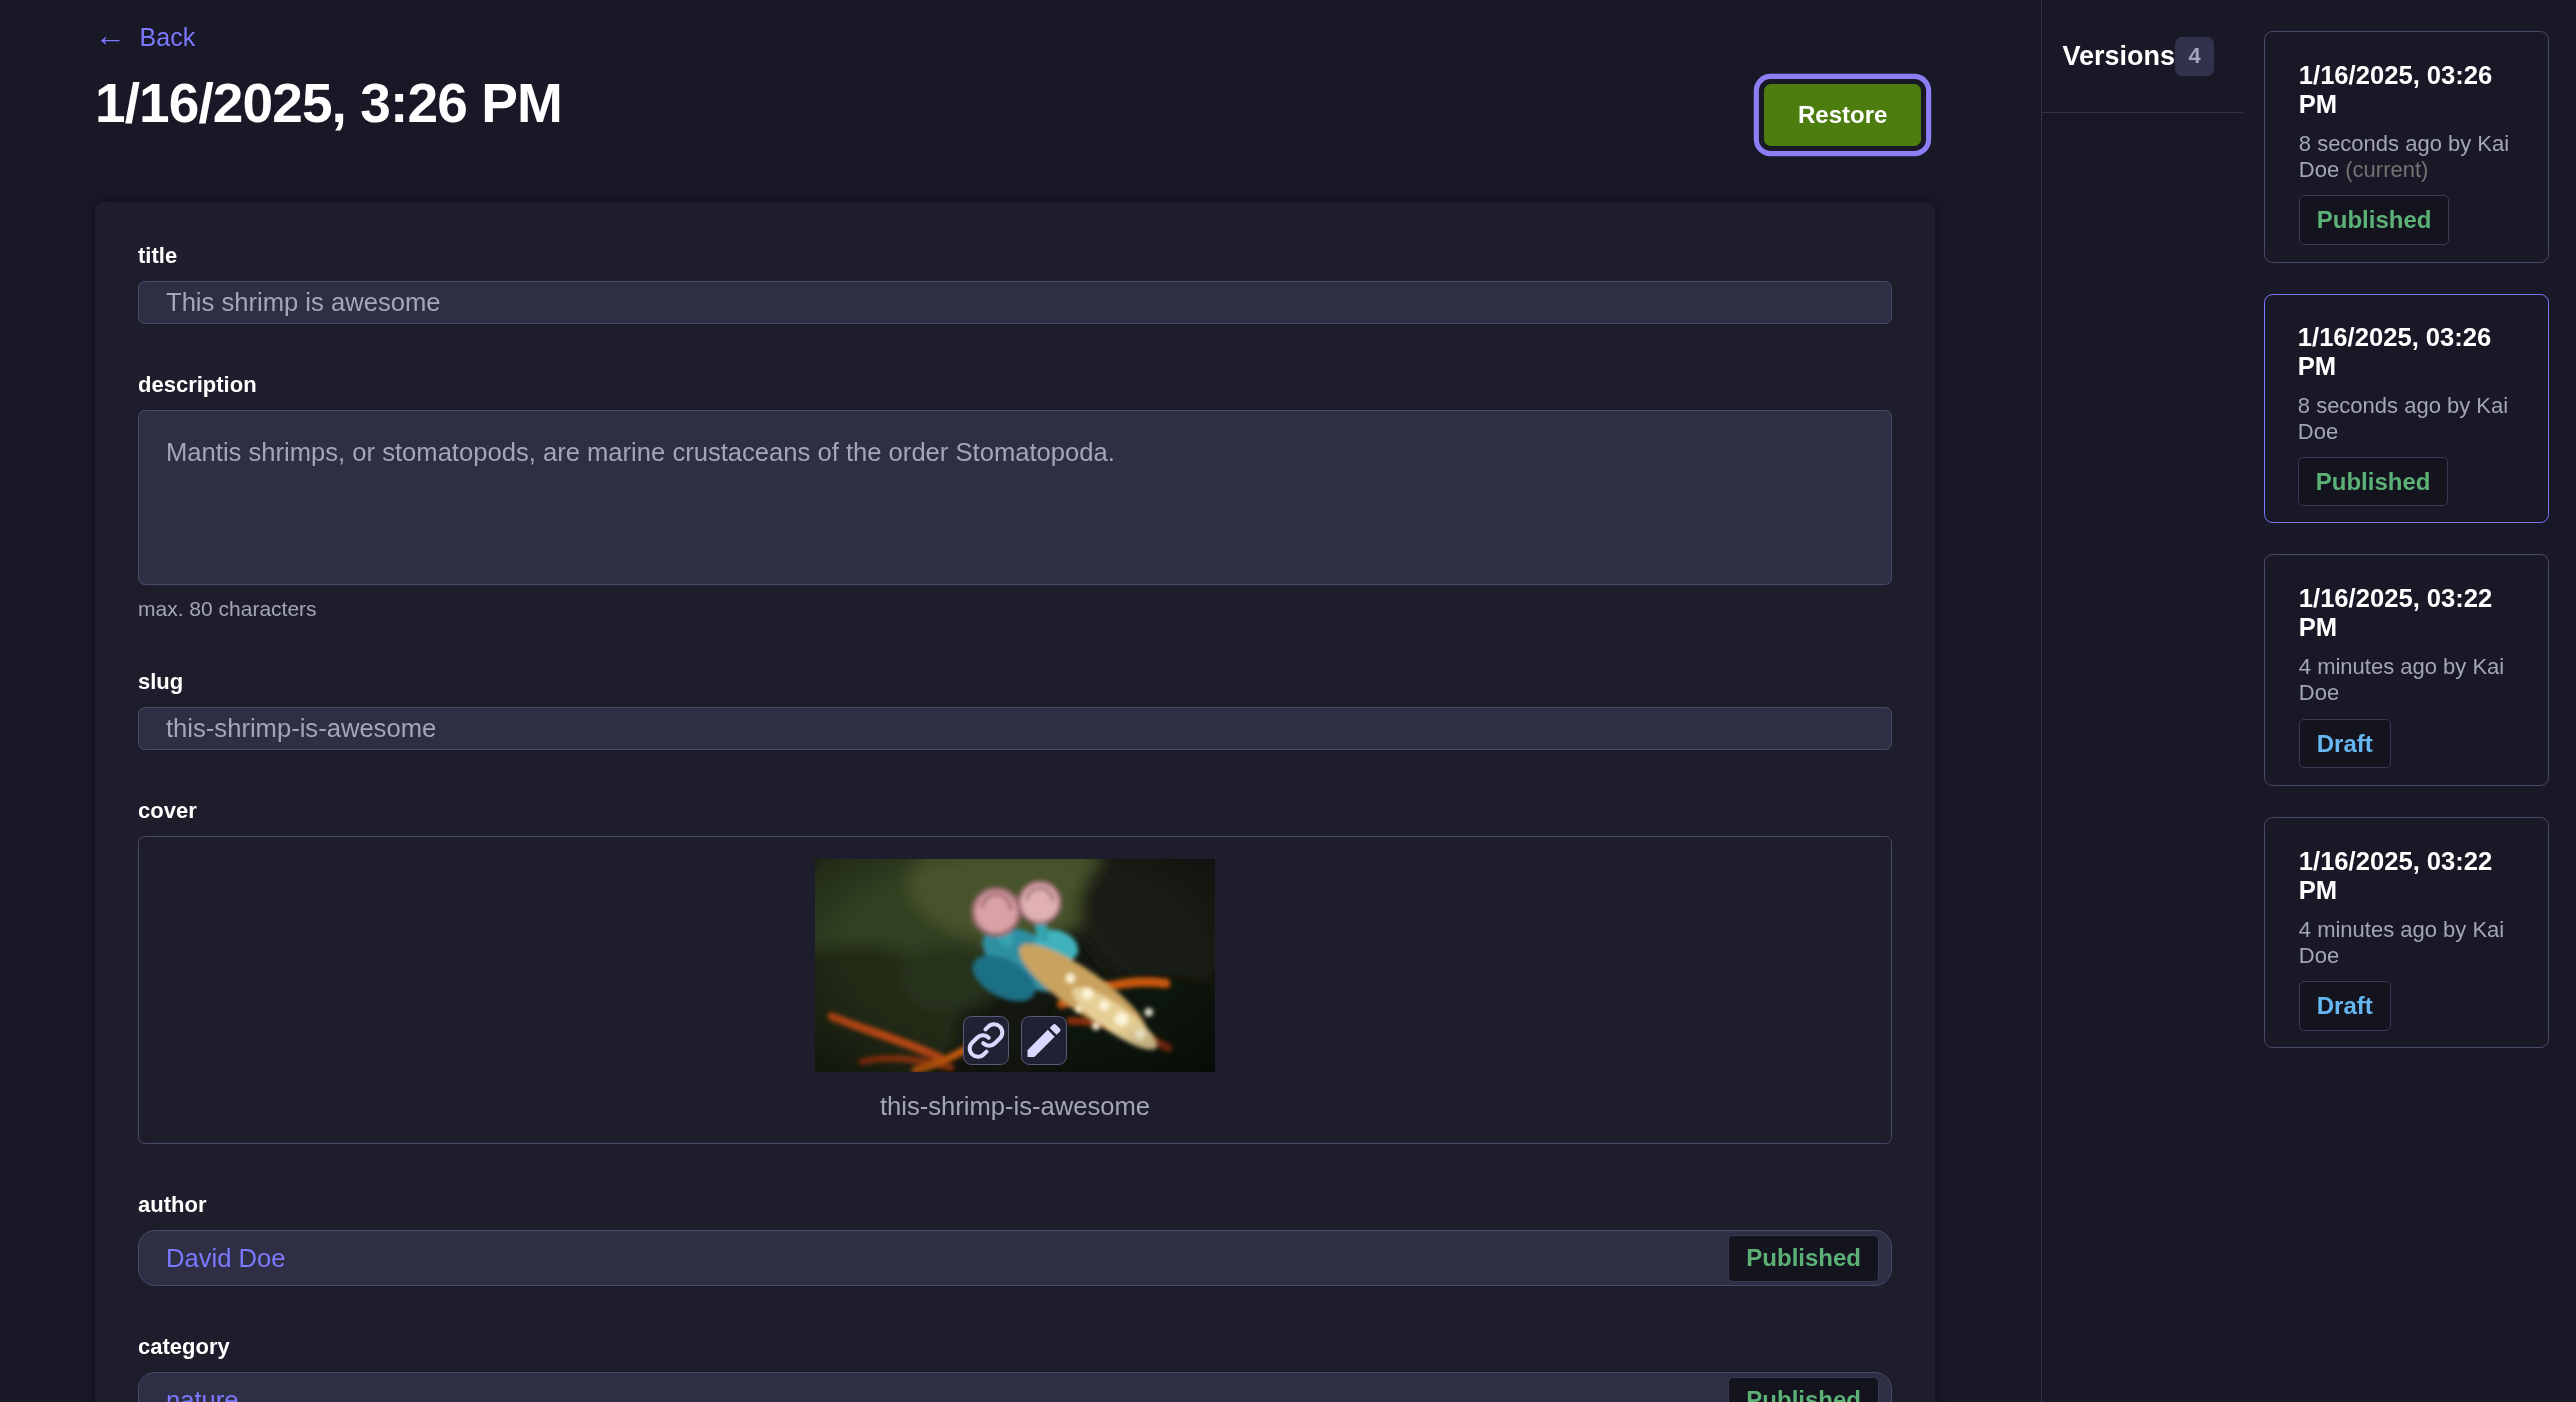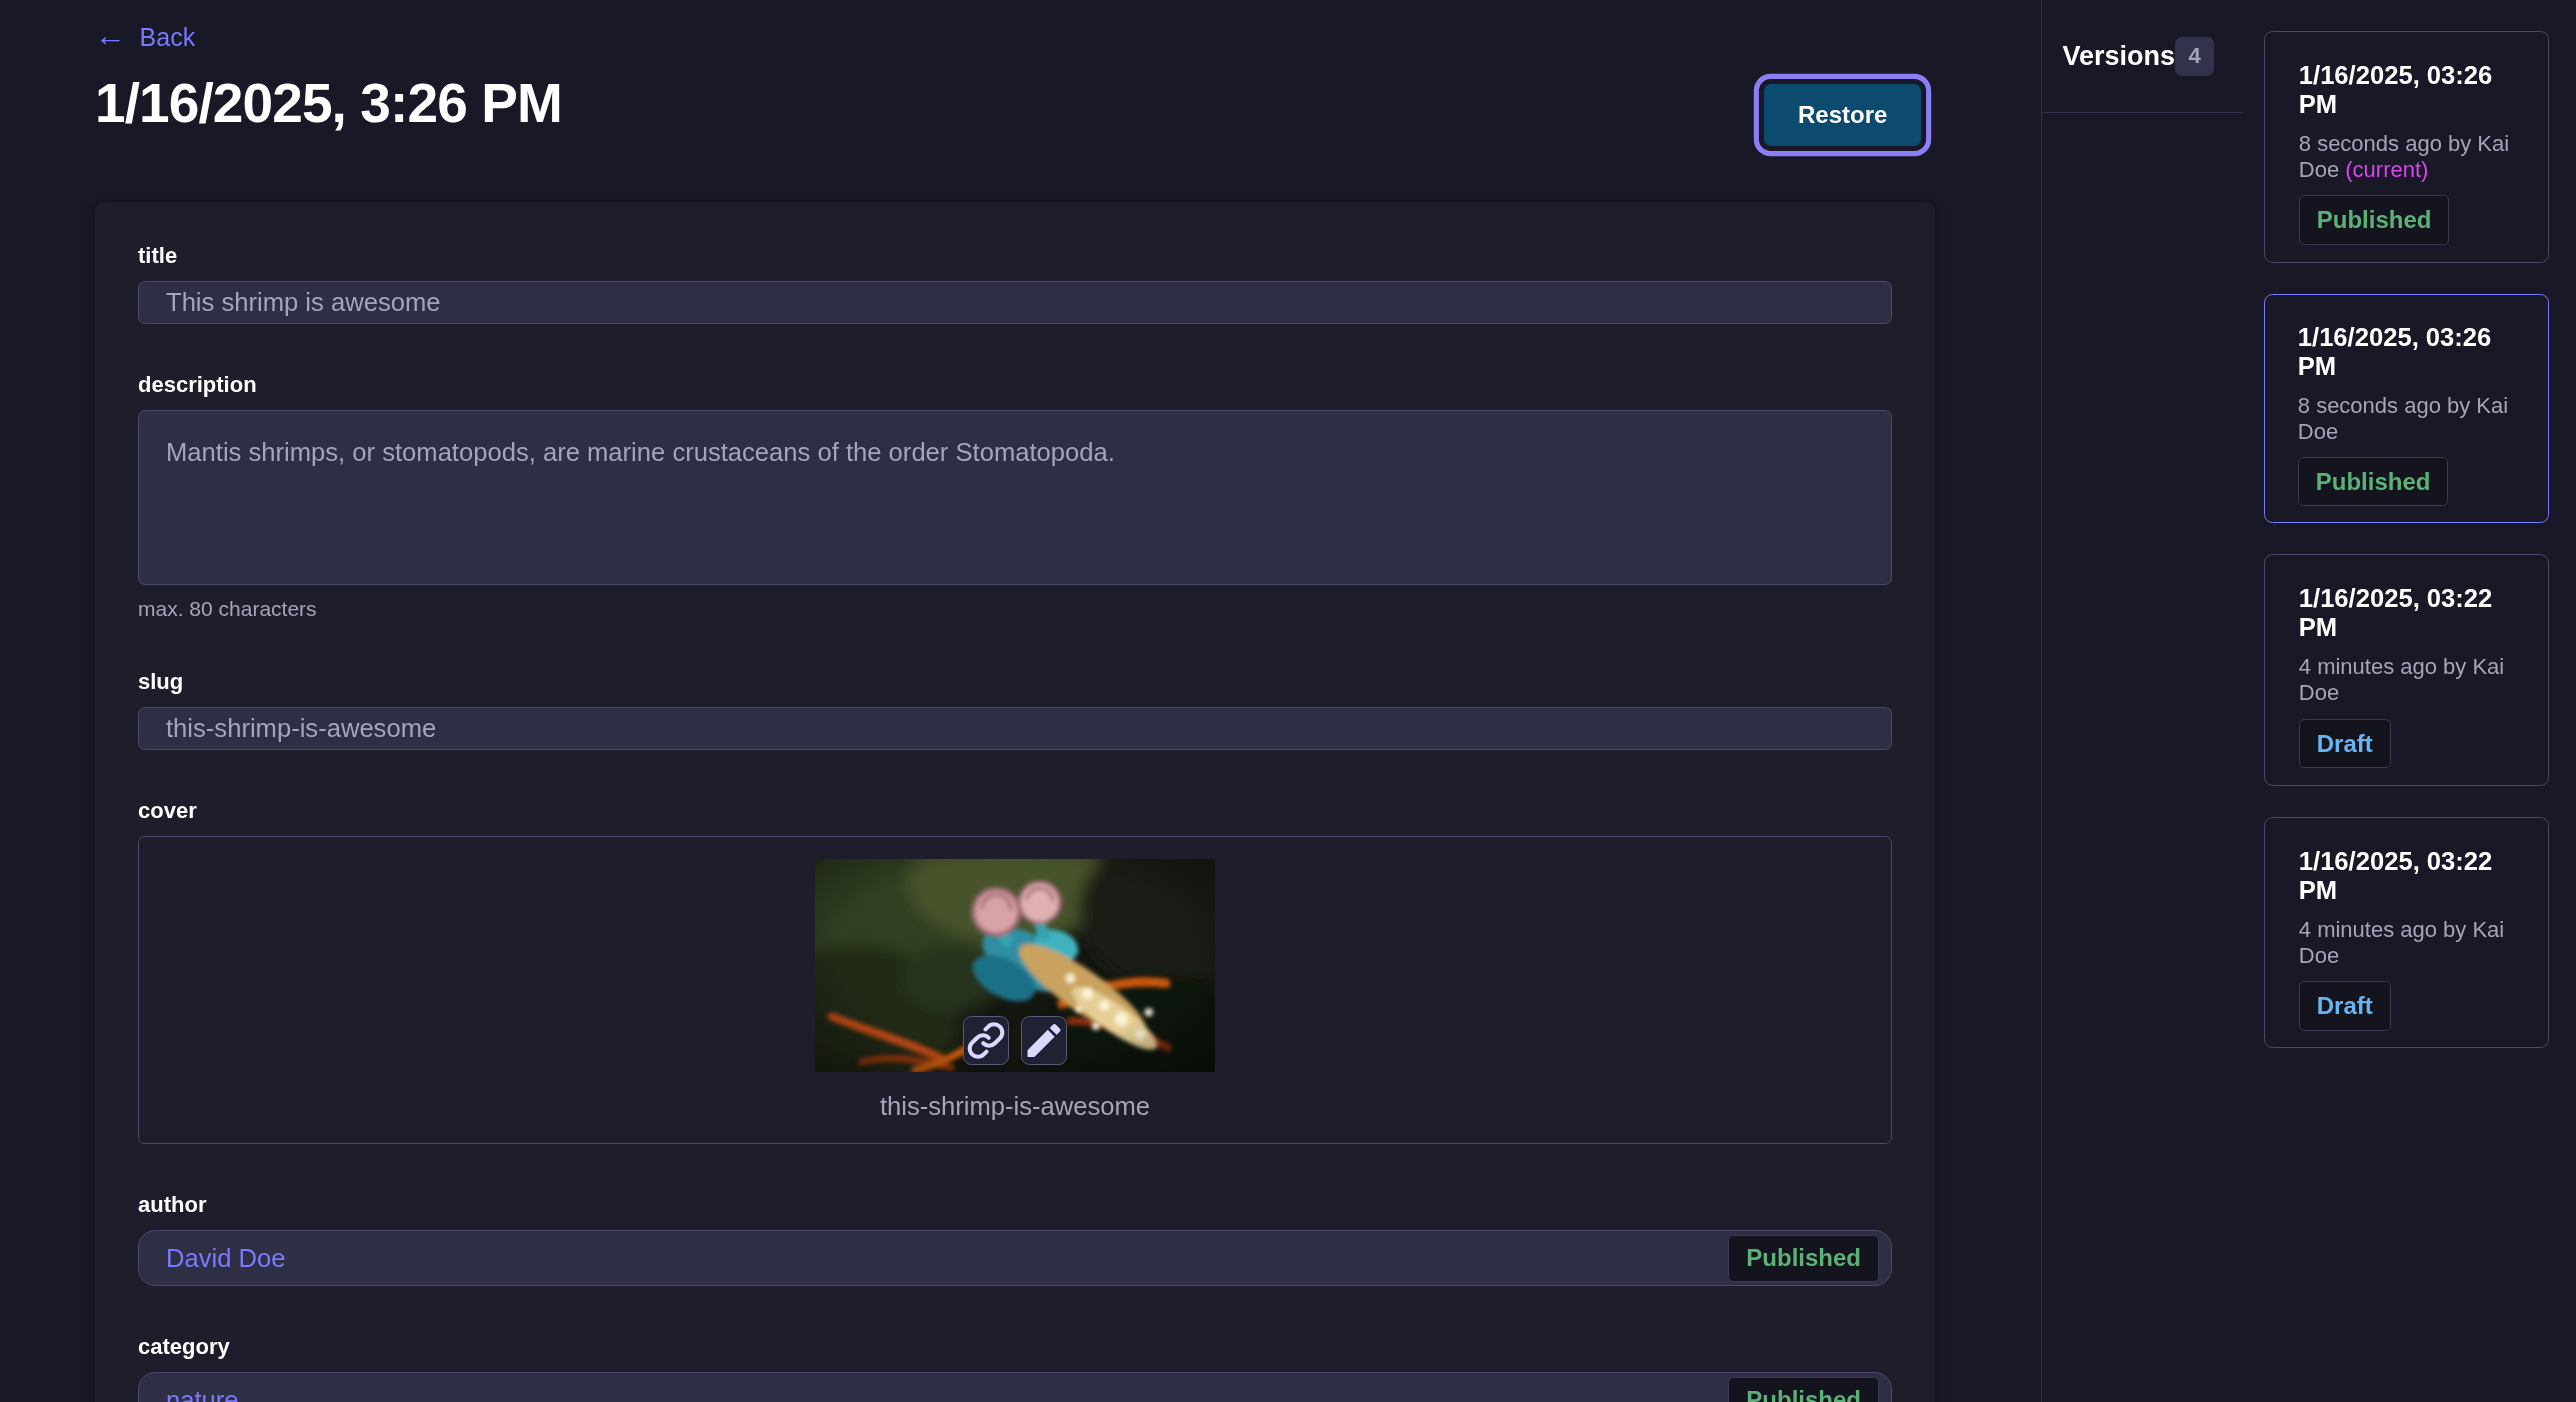--- a/index.html
+++ b/index.html
@@ -15,21 +15,21 @@
   .main { flex:1; min-width:0; padding:22px 106px 0 95px; overflow:hidden; }
 
   .back { display:inline-flex; align-items:center; gap:13.6px; color:#7b79ff;
           font-size:25px; text-decoration:none; cursor:pointer; }
   .back-arrow { font-size:31px; line-height:1; transform:translateY(-1.7px); }
 
   .head-row { display:flex; justify-content:space-between; align-items:flex-start; margin-top:19px; }
   h1 { margin:0; font-size:55px; font-weight:700; letter-spacing:-0.9px; line-height:1.15; }
   .subtitle { margin:13.6px 0 0; font-size:27px; color:#a5a5ba; }
 
-  .restore { margin-top:12px; margin-right:13.6px; background:#0c4a6e; color:#fff;
+  .restore { margin-top:12px; margin-right:13.6px; background:#4d7c0f; color:#fff;
              font-family:inherit; font-weight:700; font-size:24px; line-height:1;
              padding:19px 34px; border:none; border-radius:6.8px; cursor:pointer;
              box-shadow:0 0 0 5.1px #181826, 0 0 0 10.2px #8c7ff5;text-align:right; }
 
   
   .card { margin-top:56px; background:#1d1d2b; border-radius:8.5px;
           padding:41px 43px 46px; box-shadow:0 0.9px 12px rgba(0,0,0,.28); }
   .grid { display:grid; grid-template-columns:1fr; column-gap:31px; row-gap:48px; align-items:start; }
   .flabel { display:block; font-size:22px; font-weight:700; color:#ffffff; margin-bottom:12px; }
   .input { background:#2e2e44; border:0.9px solid #4a4a6a; border-radius:6.8px; height:43px;
@@ -75,21 +75,21 @@
   .side-head { height:113px; flex:none; display:flex; align-items:center; justify-content:space-between;
                padding:0 29px 0 20.4px; border-bottom:0.9px solid #32324d; }
   .side-head h2 { margin:0; font-size:27px; font-weight:600; }
   .count-badge { background:#32324d; color:#a5a5ba; font-size:22px; font-weight:600;
                  border-radius:6.8px; padding:8.5px 13.6px; line-height:1; }
   .version-list { padding:31px 27px 20.4px 20.4px; overflow:hidden; }
   .vcard { border:0.9px solid #4a4a6a; border-radius:8.5px; padding:29px 34px; margin-bottom:31px; cursor:pointer; }
   .vcard.selected { border:1.7px solid #7b79ff; padding:28px 33px; }
   .vdate { font-size:25.6px; font-weight:600; margin-bottom:12px; }
   .vmeta { font-size:22px; color:#a5a5ba; margin-bottom:25.6px; }
-  .vmeta .current { color:#d946ef; }
+  .vmeta .current { color:#737373; }
 </style>
 </head>
 <body>
 
 <div class="page">
 
   <main class="main">
 
     <a class="back">
       <span class="back-arrow">←</span>

